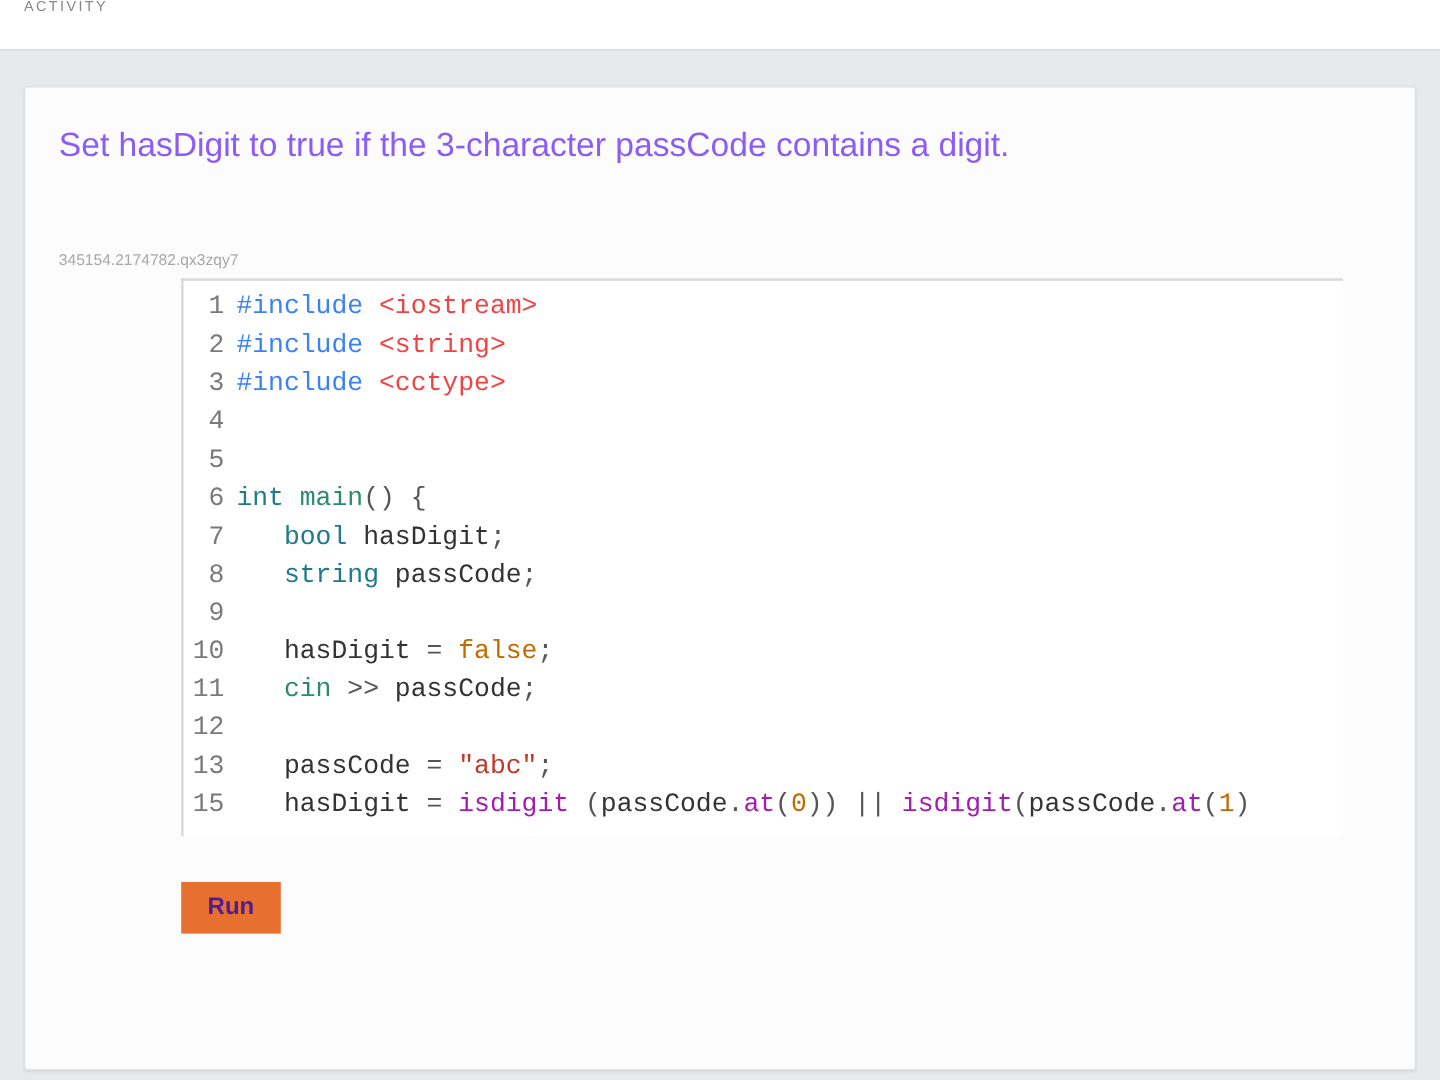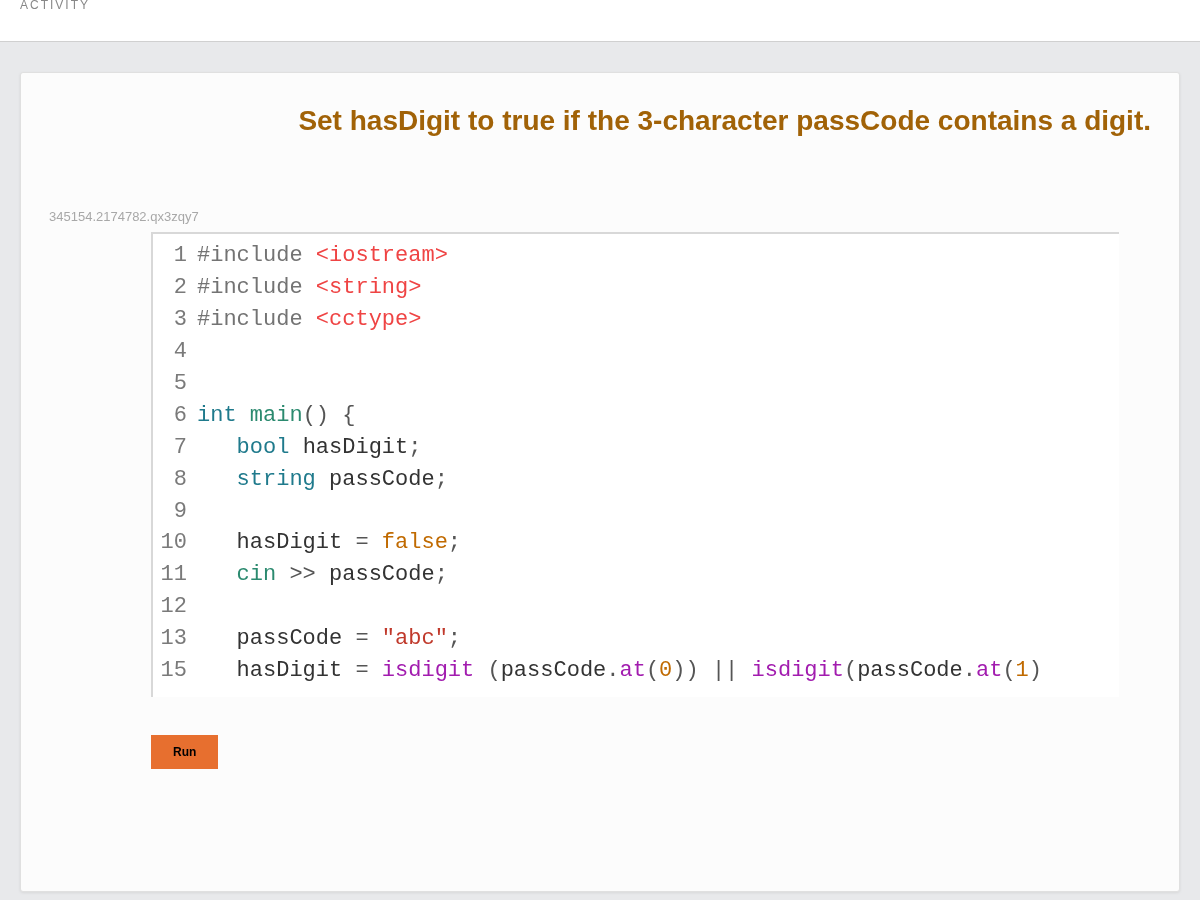--- a/index.html
+++ b/index.html
@@ -25,25 +25,24 @@
     background: #fcfcfc;
     margin: 30px 20px 0 20px;
     border: 1px solid #e0e0e0;
     border-radius: 3px;
     box-shadow: 0 1px 3px rgba(0,0,0,0.08);
     min-height: 820px;
     position: relative;
   }
   .instruction {
     font-size: 28px;
-    color: #a16207;
-    font-weight: 700;
+    color: #8b5cf6;
+    font-weight: 400;
     padding: 30px 28px 10px 28px;
     line-height: 1.3;
-    text-align: right;
   }
   .vignette-id {
     font-size: 13px;
     color: #a8a8a8;
     padding: 60px 0 8px 28px;
     font-family: Arial, sans-serif;
   }
   .code-wrap {
     margin: 0 60px 20px 130px;
     border-left: 2px solid #d8d8d8;
@@ -65,36 +64,36 @@
     text-align: right;
     color: #7a7a7a;
     padding-right: 10px;
     flex: 0 0 44px;
     user-select: none;
     font-family: Consolas, 'Courier New', monospace;
   }
   .code-text {
     color: #333;
   }
-  .kw-pre { color: #737373; }      
+  .kw-pre { color: #3b82f6; }      
   .hdr   { color: #ef4444; }      
   .kw    { color: #1f7a8c; }      
   .ns    { color: #2b8a6f; }      
   .id    { color: #333; }
   .op    { color: #555; }
   .lit   { color: #c06a00; }      
   .str   { color: #c0392b; }      
   .fn    { color: #a21caf; }
   .semi  { color: #555; }
 
   .run-btn {
     display: inline-block;
     background: #e76f2f;
-    color: #000000;
-    font-size: 12px;
+    color: #4c1d95;
+    font-size: 20px;
     font-weight: 600;
     padding: 10px 22px;
     margin: 18px 0 0 130px;
     border: none;
     cursor: pointer;
     font-family: Arial, sans-serif;
   }
 </style>
 </head>
 <body>

